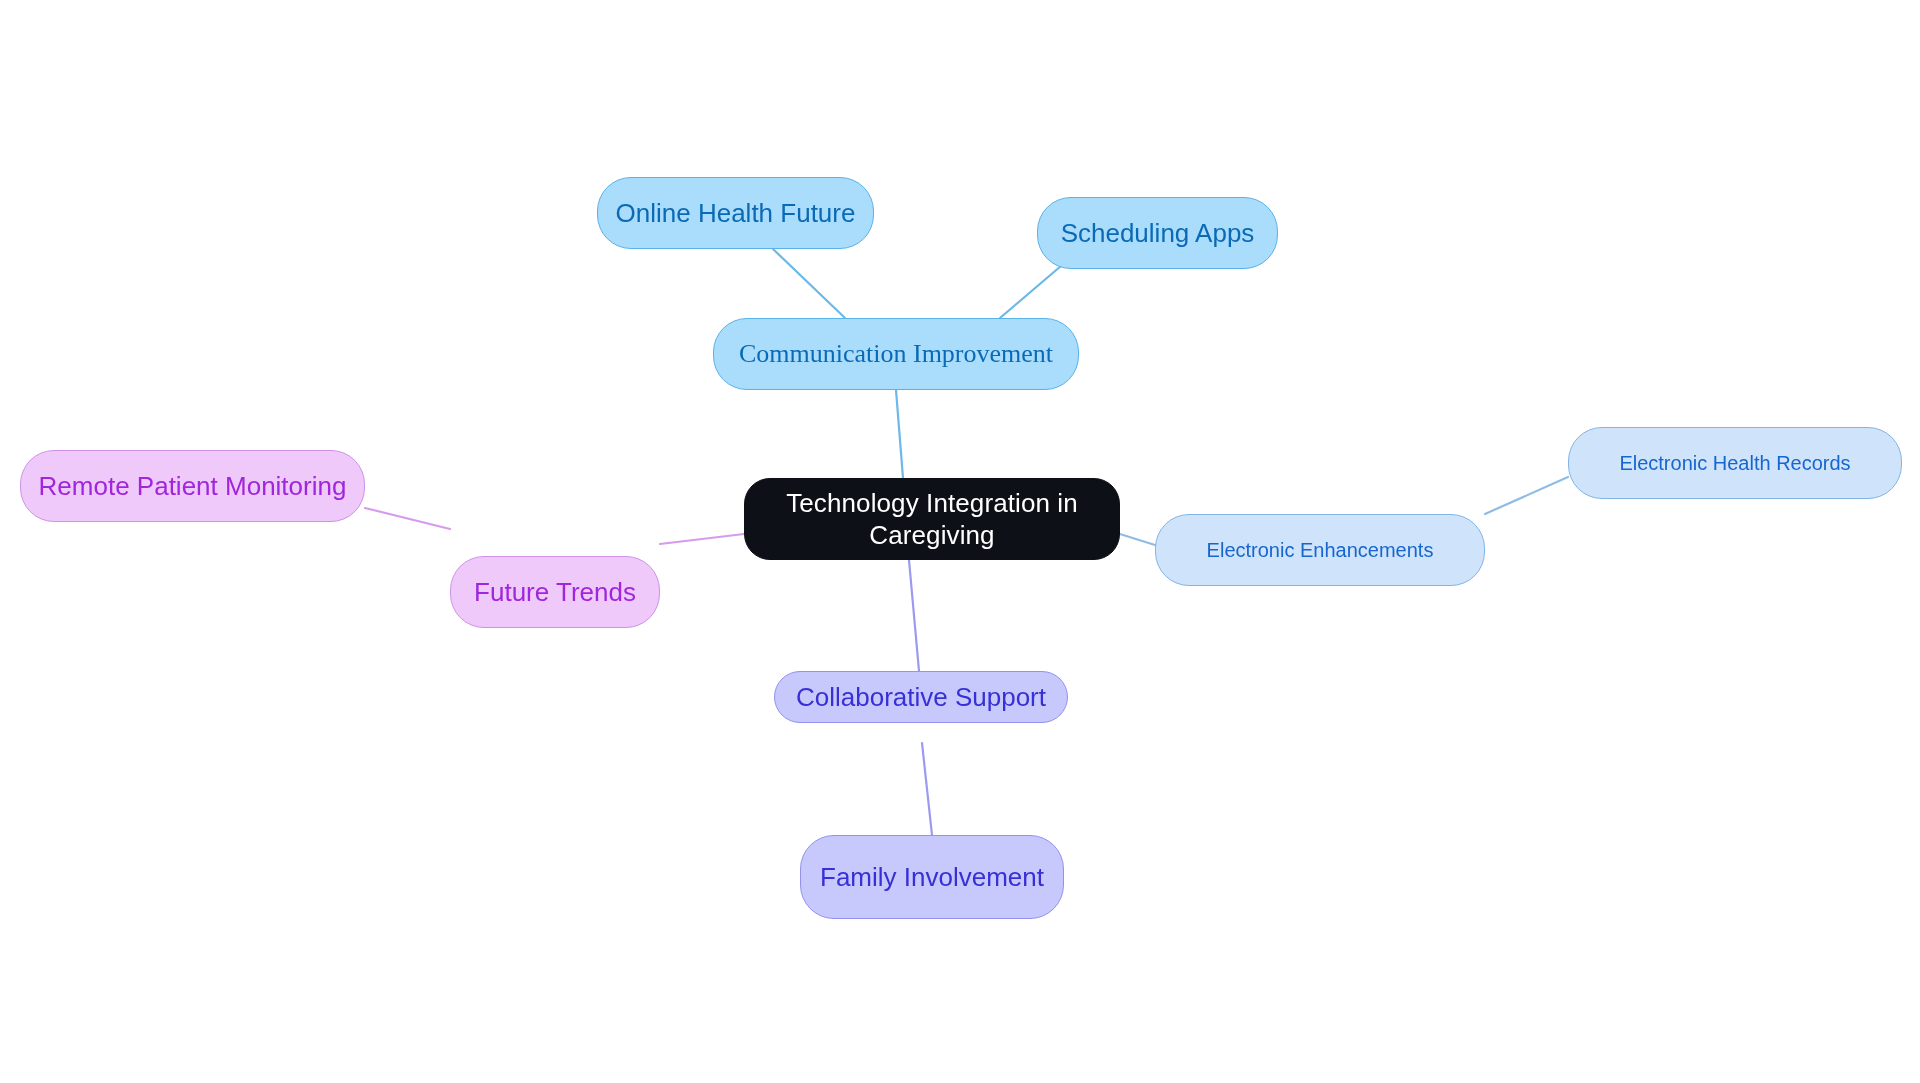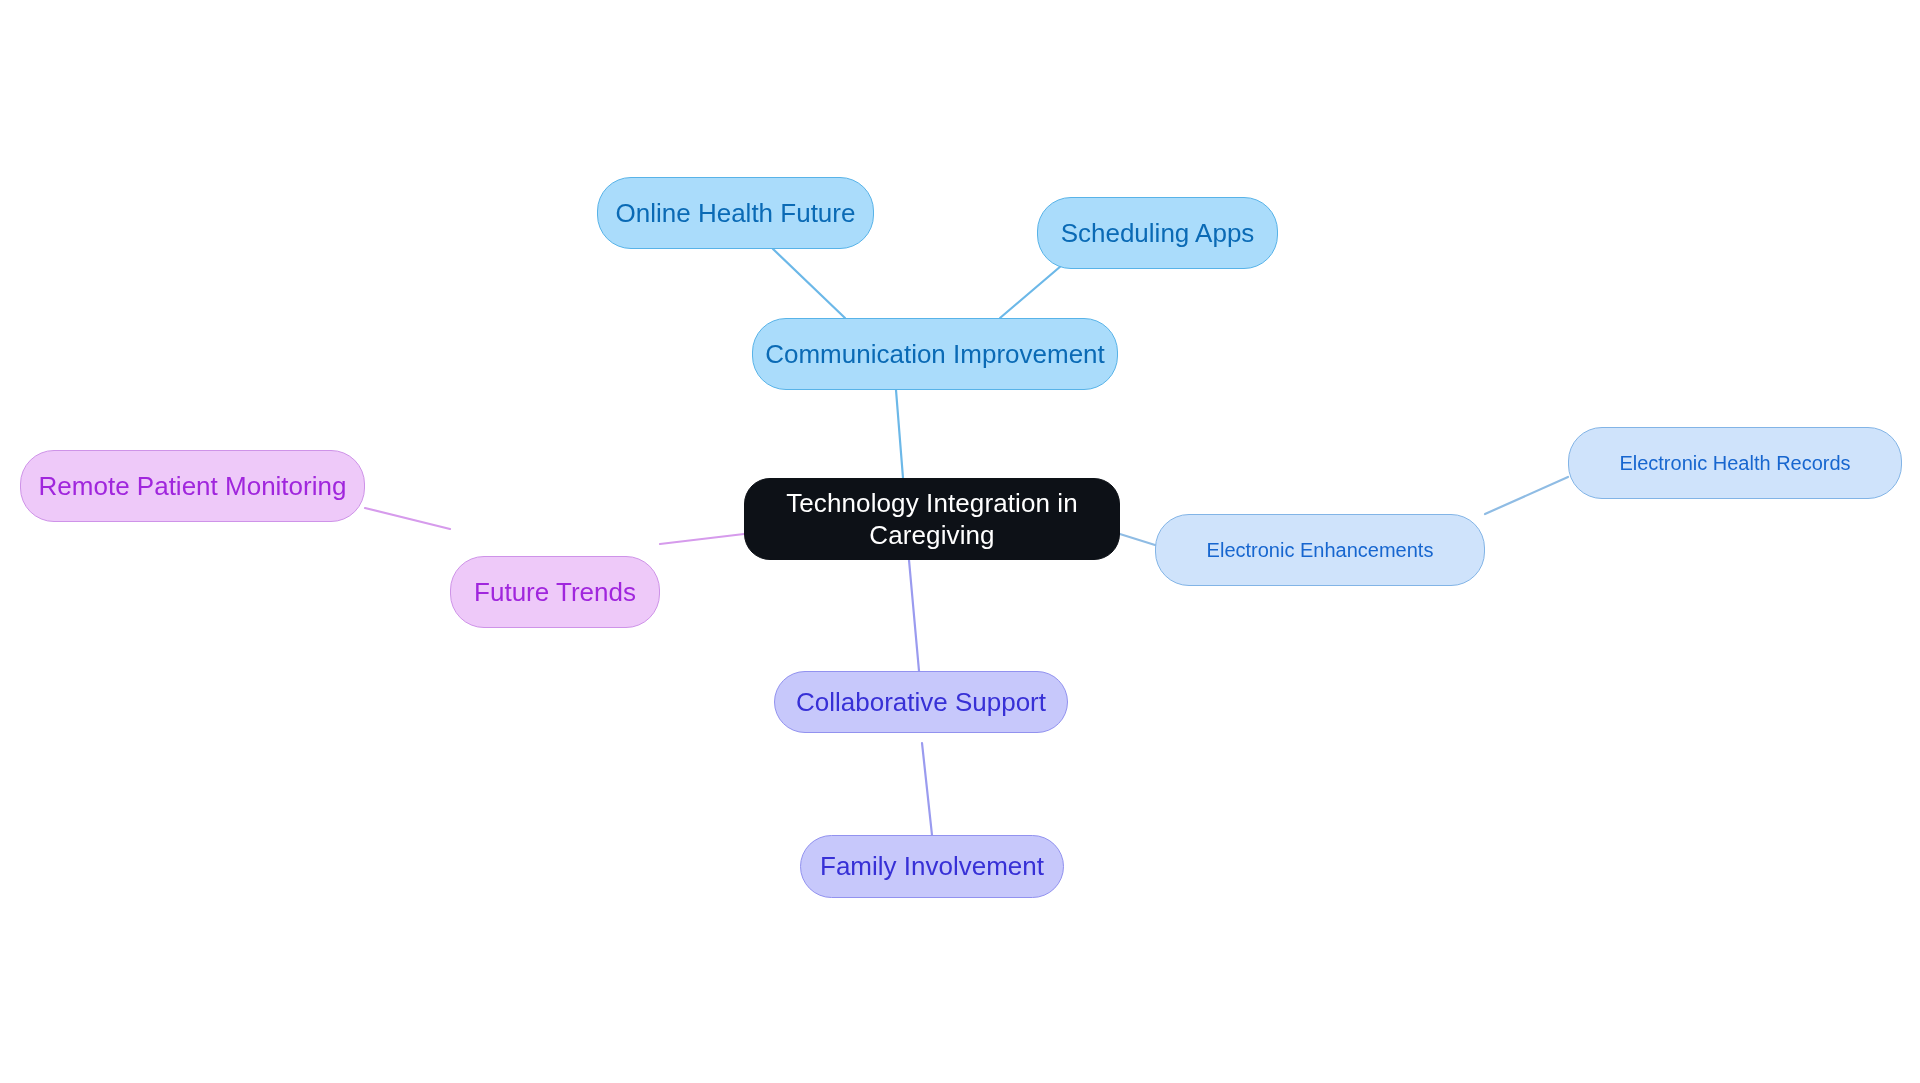--- a/index.html
+++ b/index.html
@@ -86,23 +86,23 @@
       <line x1="1072" y1="519" x2="1155" y2="545" stroke="#8fbce4" stroke-width="2.2" stroke-linecap="round"></line>
       <line x1="1485" y1="514" x2="1568" y2="477" stroke="#8fbce4" stroke-width="2.2" stroke-linecap="round"></line>
       <line x1="909" y1="560" x2="919" y2="671" stroke="#9a9bef" stroke-width="2.2" stroke-linecap="round"></line>
       <line x1="922" y1="743" x2="932" y2="835" stroke="#9a9bef" stroke-width="2.2" stroke-linecap="round"></line>
       <line x1="744" y1="534" x2="660" y2="544" stroke="#d69bec" stroke-width="2.2" stroke-linecap="round"></line>
       <line x1="450" y1="529" x2="365" y2="508" stroke="#d69bec" stroke-width="2.2" stroke-linecap="round"></line>
     </svg>
   <div id="nodes">
       <div class="node node-root" style="left: 744px; top: 478px; width: 376px; height: 82px; background: rgb(13, 17, 23); color: rgb(255, 255, 255);"><span>Technology Integration in
 Caregiving</span></div>
-      <div class="node node-blue-a" style="left: 752px; top: 318px; width: 366px; height: 72px; background: rgb(170, 220, 251); border-color: rgb(88, 179, 232); color: rgb(10, 106, 181);"><span>Communication Improvement</span></div>
+      <div class="node node-blue-a" style="left: 713px; top: 318px; width: 366px; height: 72px; background: rgb(170, 220, 251); border-color: rgb(88, 179, 232); color: rgb(10, 106, 181); font-family: Liberation Serif, serif;"><span>Communication Improvement</span></div>
       <div class="node node-blue-a" style="left: 597px; top: 177px; width: 277px; height: 72px; background: rgb(170, 220, 251); border-color: rgb(88, 179, 232); color: rgb(10, 106, 181);"><span>Online Health Future</span></div>
       <div class="node node-blue-a" style="left: 1037px; top: 197px; width: 241px; height: 72px; background: rgb(170, 220, 251); border-color: rgb(88, 179, 232); color: rgb(10, 106, 181);"><span>Scheduling Apps</span></div>
       <div class="node node-blue-b" style="left: 1155px; top: 514px; width: 330px; height: 72px; background: rgb(207, 227, 251); border-color: rgb(130, 180, 230); color: rgb(23, 102, 207);"><span>Electronic Enhancements</span></div>
       <div class="node node-blue-b" style="left: 1568px; top: 427px; width: 334px; height: 72px; background: rgb(207, 227, 251); border-color: rgb(130, 180, 230); color: rgb(23, 102, 207);"><span>Electronic Health Records</span></div>
-      <div class="node node-indigo" style="left: 774px; top: 671px; width: 294px; height: 62px; background: rgb(199, 200, 251); border-color: rgb(146, 146, 239); color: rgb(55, 48, 214);"><span>Collaborative Support</span></div>
-      <div class="node node-indigo" style="left: 800px; top: 835px; width: 264px; height: 63px; background: rgb(199, 200, 251); border-color: rgb(146, 146, 239); color: rgb(55, 48, 214);"><span>Family Involvement</span></div>
+      <div class="node node-indigo" style="left: 774px; top: 671px; width: 294px; height: 52px; background: rgb(199, 200, 251); border-color: rgb(146, 146, 239); color: rgb(55, 48, 214);"><span>Collaborative Support</span></div>
+      <div class="node node-indigo" style="left: 800px; top: 835px; width: 264px; height: 84px; background: rgb(199, 200, 251); border-color: rgb(146, 146, 239); color: rgb(55, 48, 214);"><span>Family Involvement</span></div>
       <div class="node node-violet" style="left: 450px; top: 509px; width: 210px; height: 72px; background: rgb(238, 201, 249); border-color: rgb(206, 147, 232); color: rgb(160, 38, 221); margin-top: 47px;"><span>Future Trends</span></div>
       <div class="node node-violet" style="left: 20px; top: 450px; width: 345px; height: 72px; background: rgb(238, 201, 249); border-color: rgb(206, 147, 232); color: rgb(160, 38, 221);"><span>Remote Patient Monitoring</span></div>
     </div>
 </div>
 
 </body></html>

